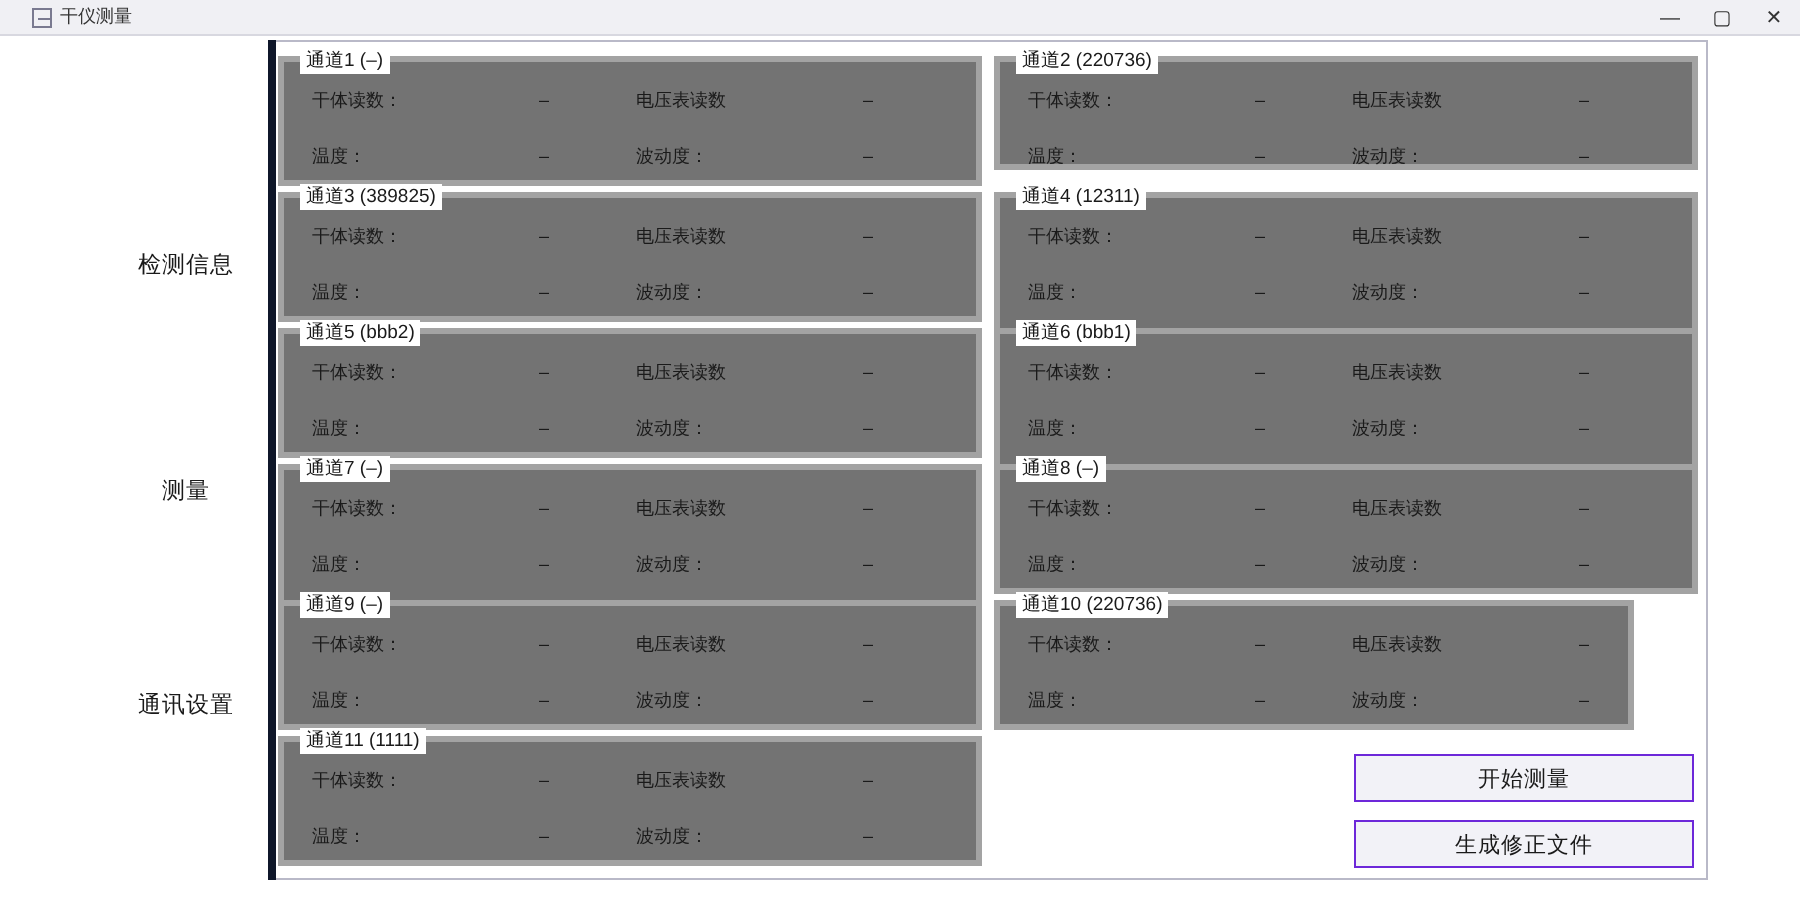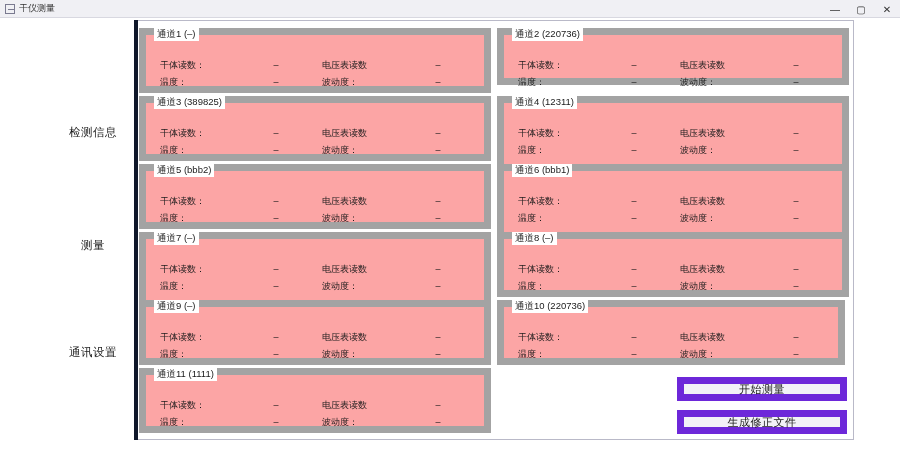--- a/index.html
+++ b/index.html
@@ -19,21 +19,21 @@
   
   .titlebar {
     position: absolute; left: 0; top: 0;
     width: 900px; height: 18px;
     background: #f0f0f4;
     border-bottom: 1px solid #d8d8e0;
     display: flex; align-items: center;
   }
   .title-left {
     display: flex; align-items: center;
-    gap: 4px; padding-left: 5px;
+    gap: 4px; padding-left: 16px;
   }
   .app-icon {
     width: 10px; height: 10px;
     border: 1px solid #7a7a90;
     position: relative;
     display: inline-block;
   }
   .app-icon::after {
     content: "";
     position: absolute; left: 2px; top: 4px;
@@ -82,22 +82,22 @@
   .side-item.i2 { top: 325px; }
 
   
   .grid {
     position: absolute;
     left: 139px; top: 20px;
     width: 715px; height: 420px;
   }
   .channel {
     position: absolute;
-    border: 7px solid #a3a3a3;
-    background: #fca5a5;
+    border: 3px solid #a3a3a3;
+    background: #737373;
   }
   .ch-legend {
     position: absolute;
     top: -7px; left: 8px;
     background: #ffffff;
     padding: 0 3px;
     font-size: 9.5px;
     color: #1a1a1a;
     white-space: nowrap;
   }
@@ -106,41 +106,41 @@
     width: 100%; height: 100%;
     padding-top: 9px;
   }
   .row {
     position: absolute;
     left: 0; width: 100%;
     height: 14px;
     display: flex;
     align-items: center;
   }
-  .row.r1 { top: 12px; margin-top: 11px; }
+  .row.r1 { top: 12px; }
   .row.r2 { top: 40px; }
   .lbl {
     font-size: 9px; color: #1a1a1a;
     white-space: nowrap;
   }
   .val {
     font-size: 9px; color: #1a1a1a;
     text-align: center;
   }
   
   .c-lbl1 { position: absolute; left: 14px; }
   .c-val1 { position: absolute; left: 110px; width: 40px; }
   .c-lbl2 { position: absolute; left: 176px; }
   .c-val2 { position: absolute; left: 272px; width: 40px; }
 
   
   .btn {
     position: absolute;
     background: #f2f2f7;
-    border: 7px solid #6d28d9;
+    border: 1px solid #6d28d9;
     font-size: 11px;
     color: #1a1a1a;
     display: flex;
     align-items: center;
     justify-content: center;
     letter-spacing: 0.5px;
   }
   #start-measure-button { left: 538px; top: 357px; width: 170px; height: 24px; }
   #generate-correction-file-button { left: 538px; top: 390px; width: 170px; height: 24px; }
 </style>
@@ -326,21 +326,21 @@
         </div>
         <div class="row r2">
           <span class="lbl c-lbl1">温度：</span>
           <span class="val c-val1">–</span>
           <span class="lbl c-lbl2">波动度：</span>
           <span class="val c-val2">–</span>
         </div>
       </div>
     </div>
 
-    <div class="channel" style="left:358px; top:280px; width:348px; height:65px;">
+    <div class="channel" style="left:358px; top:280px; width:320px; height:65px;">
       <div class="ch-legend">通道10   (220736)</div>
       <div class="ch-body">
         <div class="row r1">
           <span class="lbl c-lbl1">干体读数：</span>
           <span class="val c-val1">–</span>
           <span class="lbl c-lbl2">电压表读数</span>
           <span class="val c-val2">–</span>
         </div>
         <div class="row r2">
           <span class="lbl c-lbl1">温度：</span>

